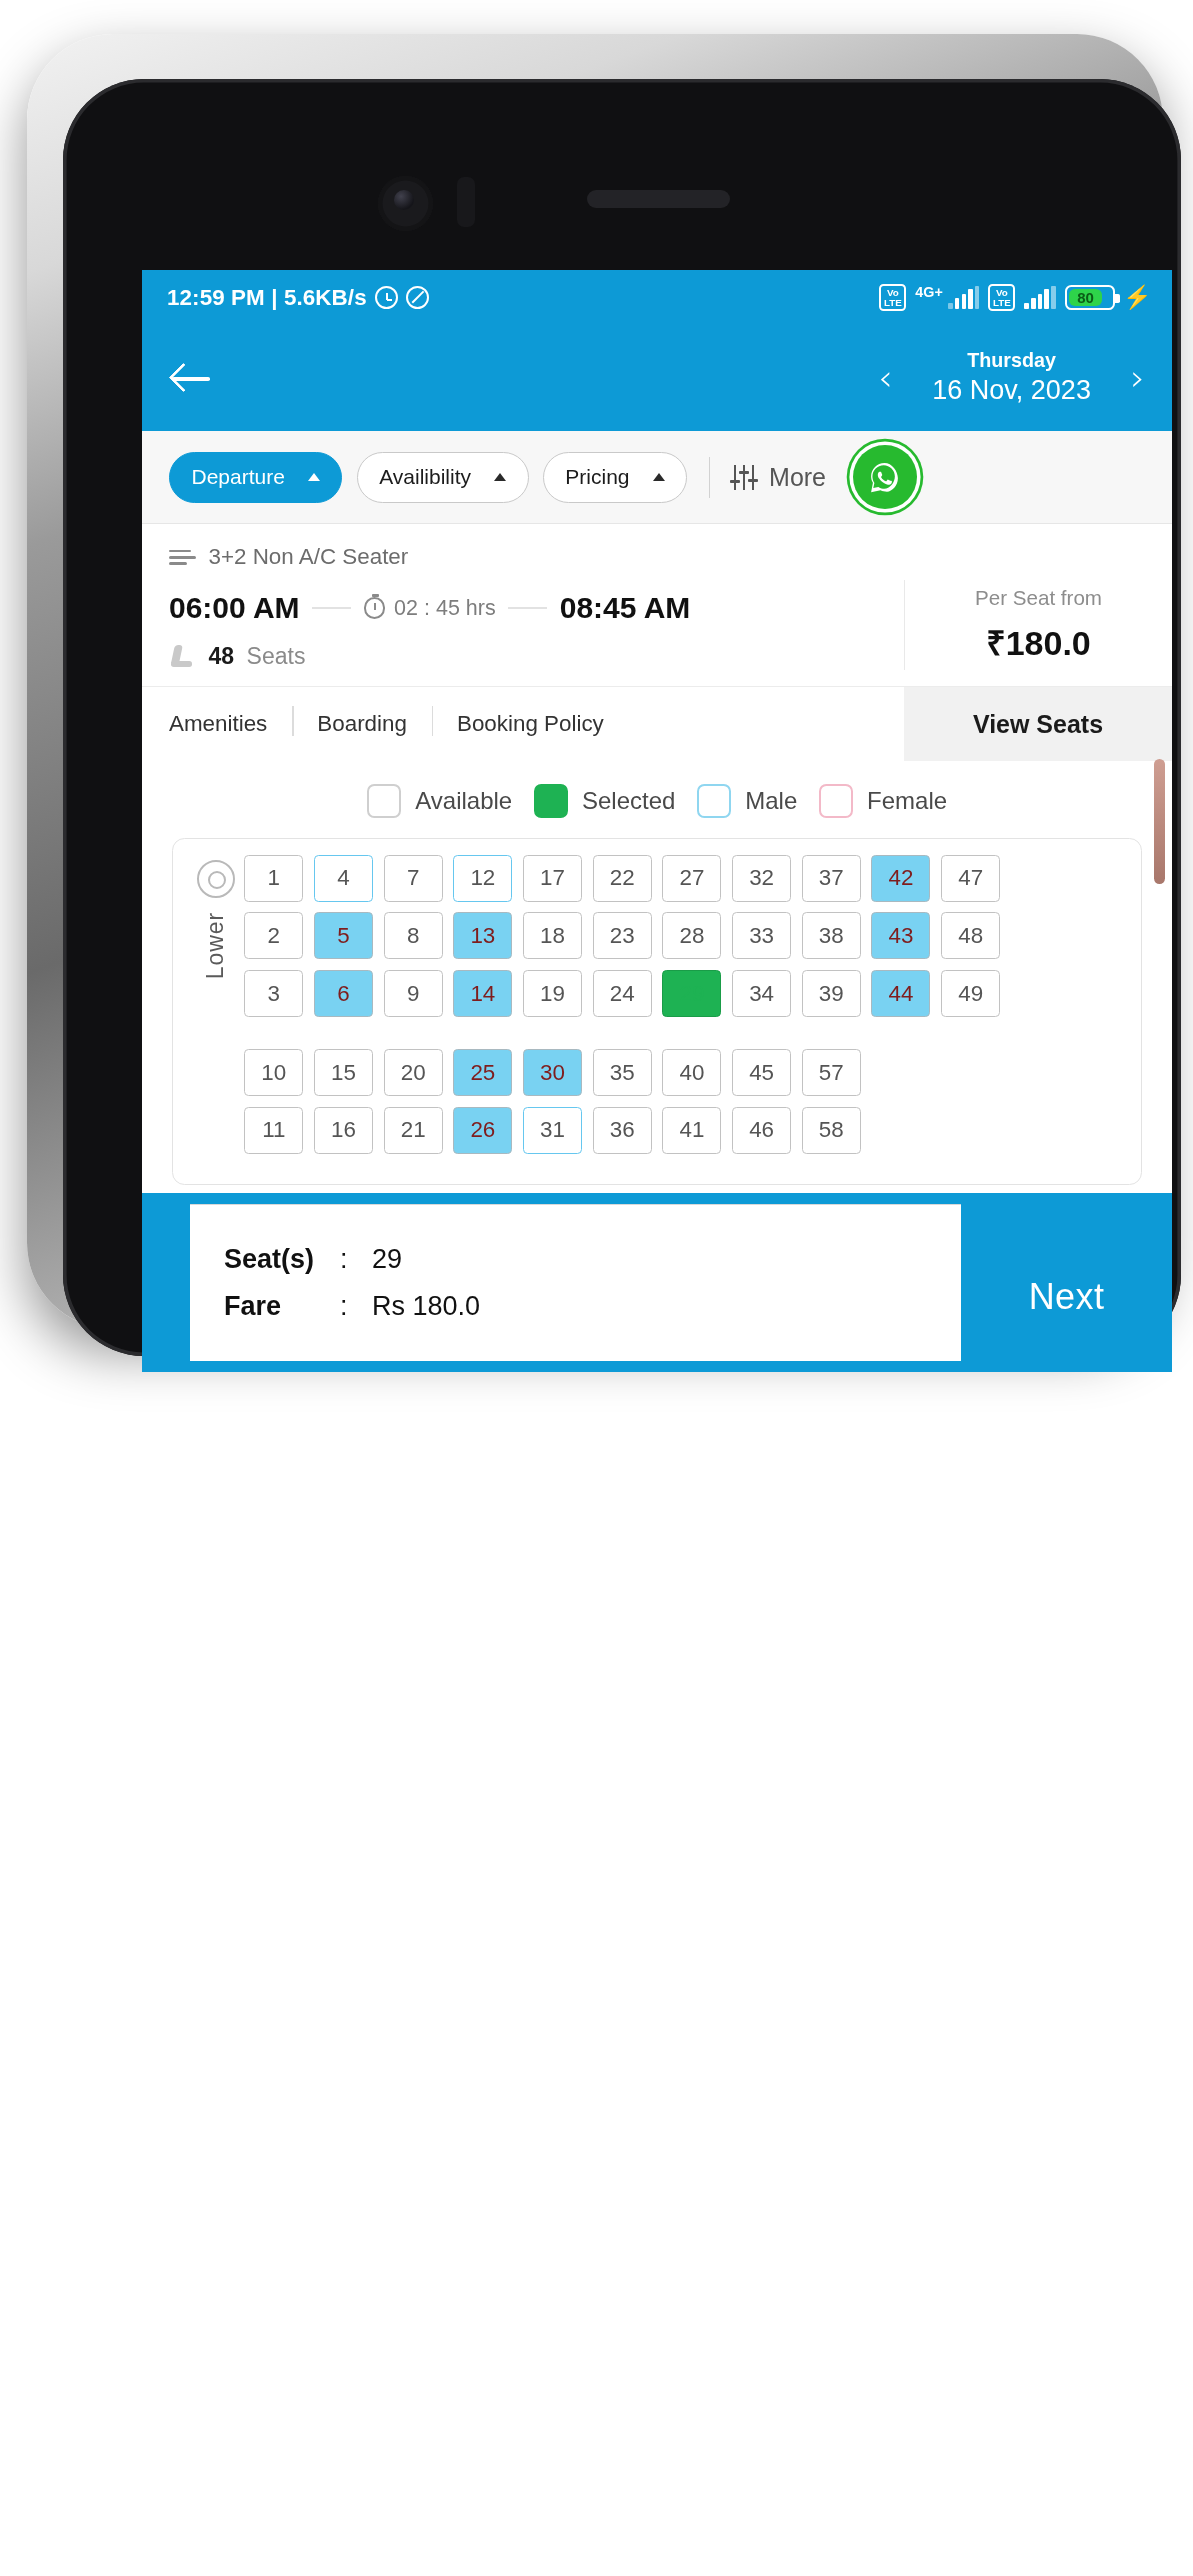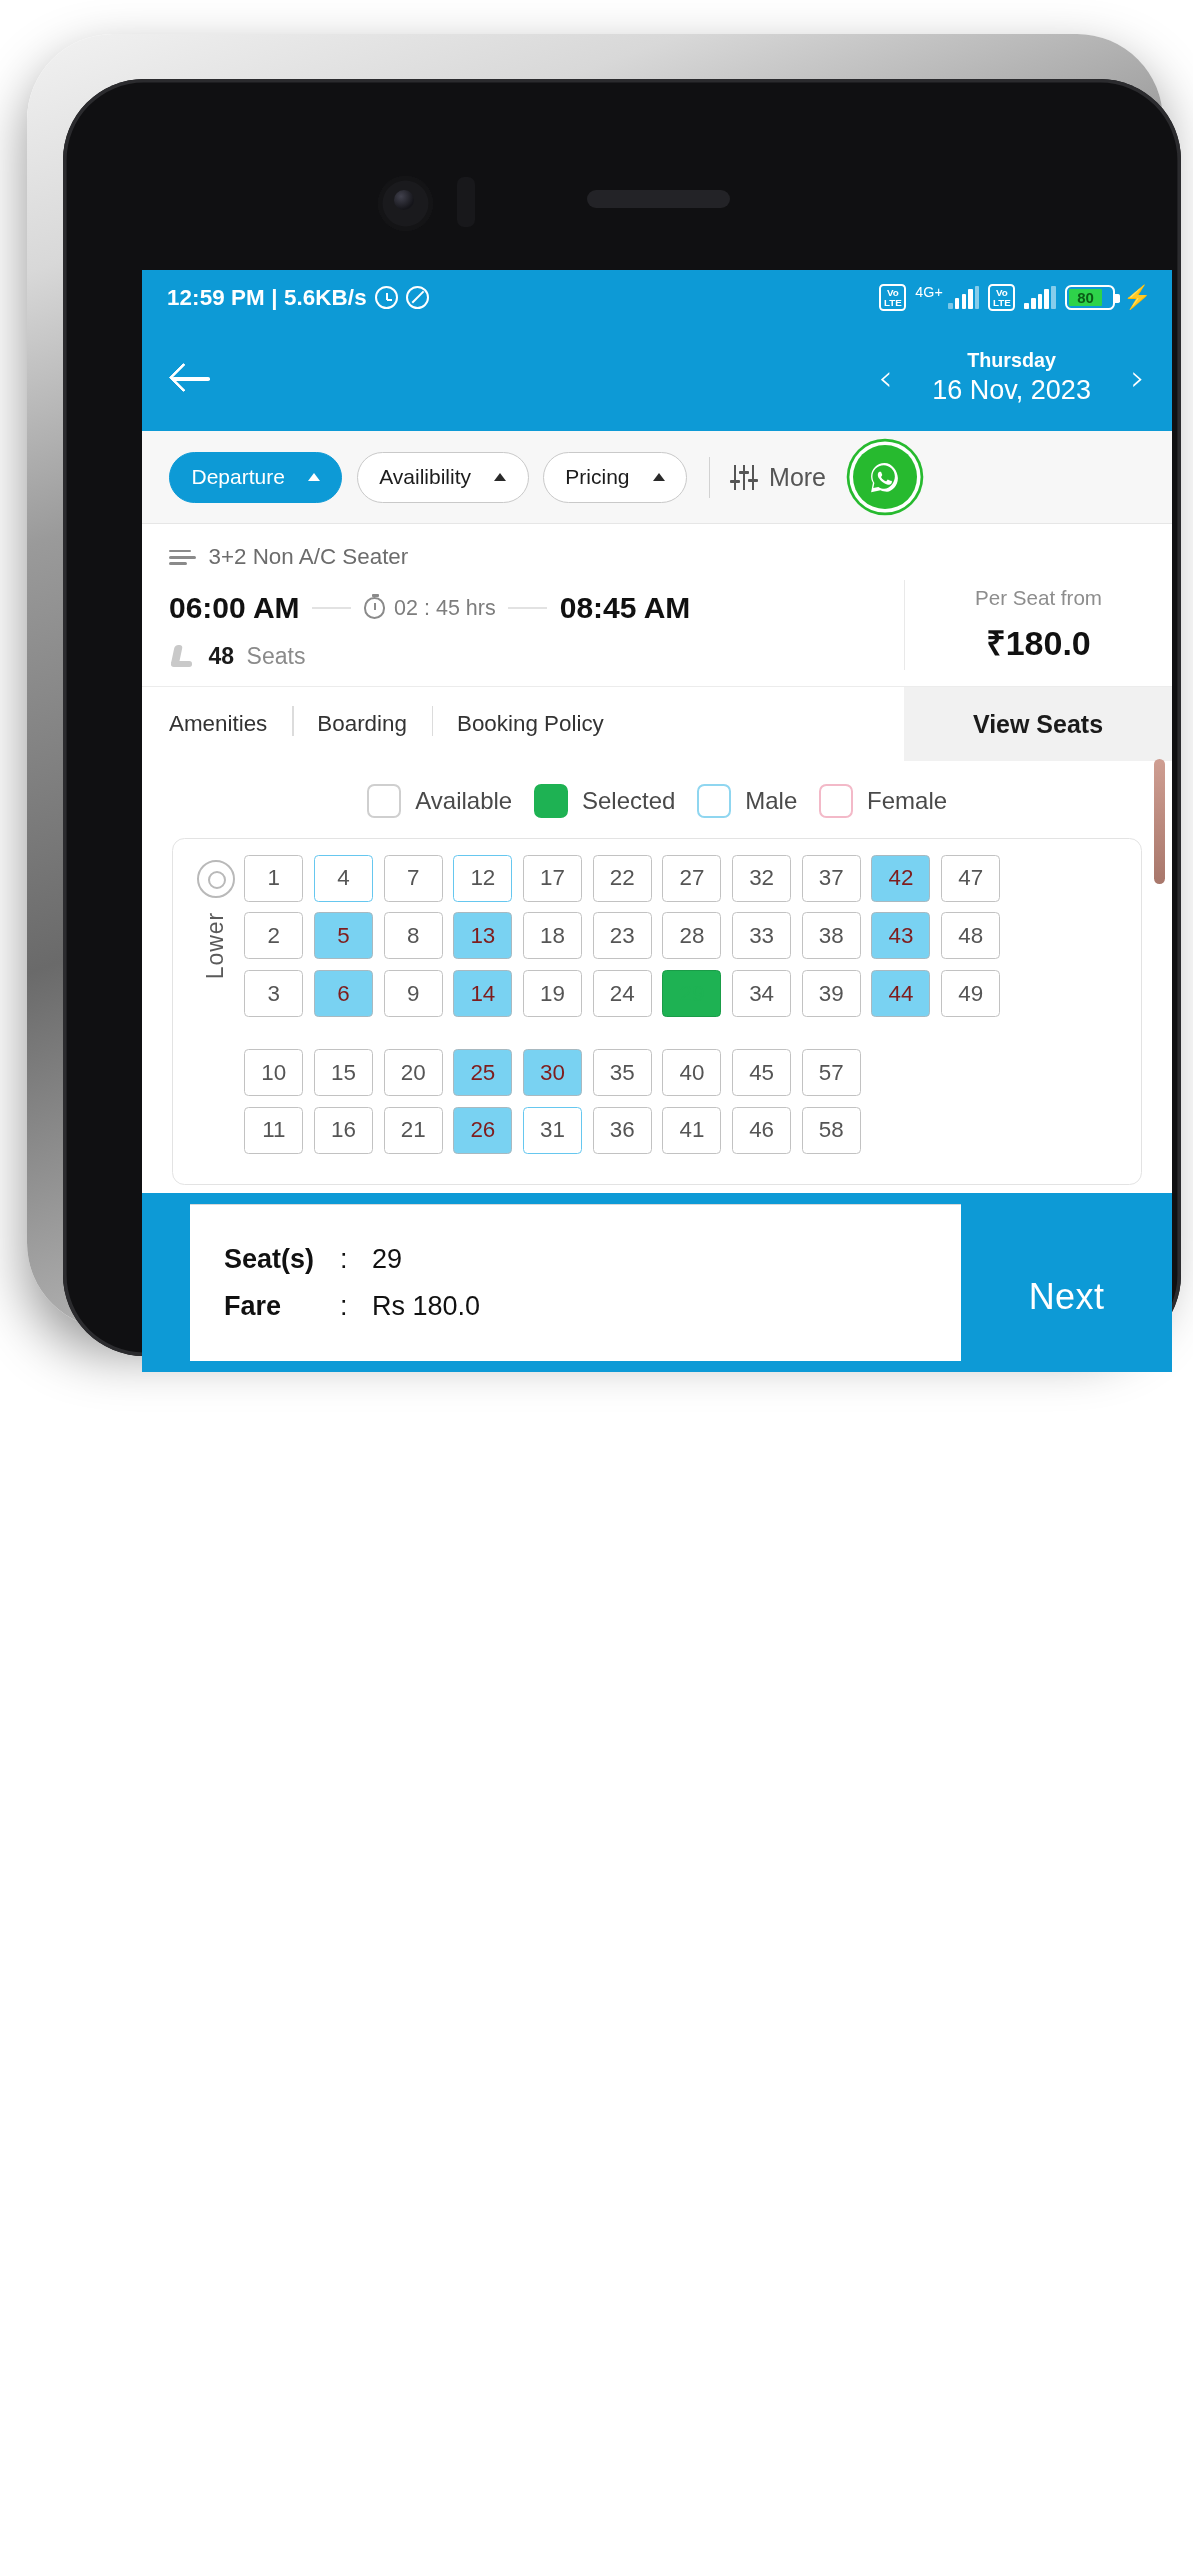--- a/index.html
+++ b/index.html
@@ -110,37 +110,37 @@
     content: ""; position: absolute; left: 1.8px; top: 8px;
     width: 16px; height: 2.2px; background: #fff;
     transform: rotate(-45deg);
   }
   .volte {
     width: 27px; height: 27px; border: 2.2px solid #fff; border-radius: 4.5px;
     font-size: 9.8px; line-height: 9.8px; font-weight: bold;
     display: flex; flex-direction: column; align-items: center; justify-content: center;
     color: #fff;
   }
-  .net-label { font-size: 14.3px; font-weight: normal; margin-right: -3.6px; align-self: flex-start; }
+  .net-label { font-size: 14.3px; font-weight: bold; margin-right: -3.6px; align-self: flex-start; }
   .bars { display: flex; align-items: flex-end; gap: 2.2px; height: 23px; }
   .bars i { display: block; width: 4.5px; background: #ffffff; border-radius: 0.9px; }
   .bars i:nth-child(1){height:6.3px;} .bars i:nth-child(2){height:10.7px;}
   .bars i:nth-child(3){height:15px;} .bars i:nth-child(4){height:19.7px;}
   .bars i:nth-child(5){height:23px; background:rgba(255,255,255,.5);}
   .bars.dim i:nth-child(1){background:rgba(255,255,255,.45);}
   .battery {
     width: 50px; height: 25px; border: 2.7px solid #ffffff; border-radius: 6.3px;
     position: relative; display: flex; align-items: center; padding: 2.2px;
   }
   .battery::after {
     content: ""; position: absolute; right: -7.2px; top: 7.2px;
     width: 4.5px; height: 9px; background: #ffffff; border-radius: 0 1.8px 1.8px 0;
   }
   .battery-fill {
-    background: #2ed34a; height: 100%; width: 80%; border-radius: 1px;
+    background: #2ed34a; height: 100%; width: 80%; border-radius: 6px;
     display: flex; align-items: center; justify-content: center;
     font-size: 15px; font-weight: bold; color: #0a5c16;
   }
   .bolt { font-size: 23px; color: #ffffff; line-height: 1; }
 
   
   .appbar {
     background: #0d9ad6;
     height: 106px;
     display: flex; align-items: center;

